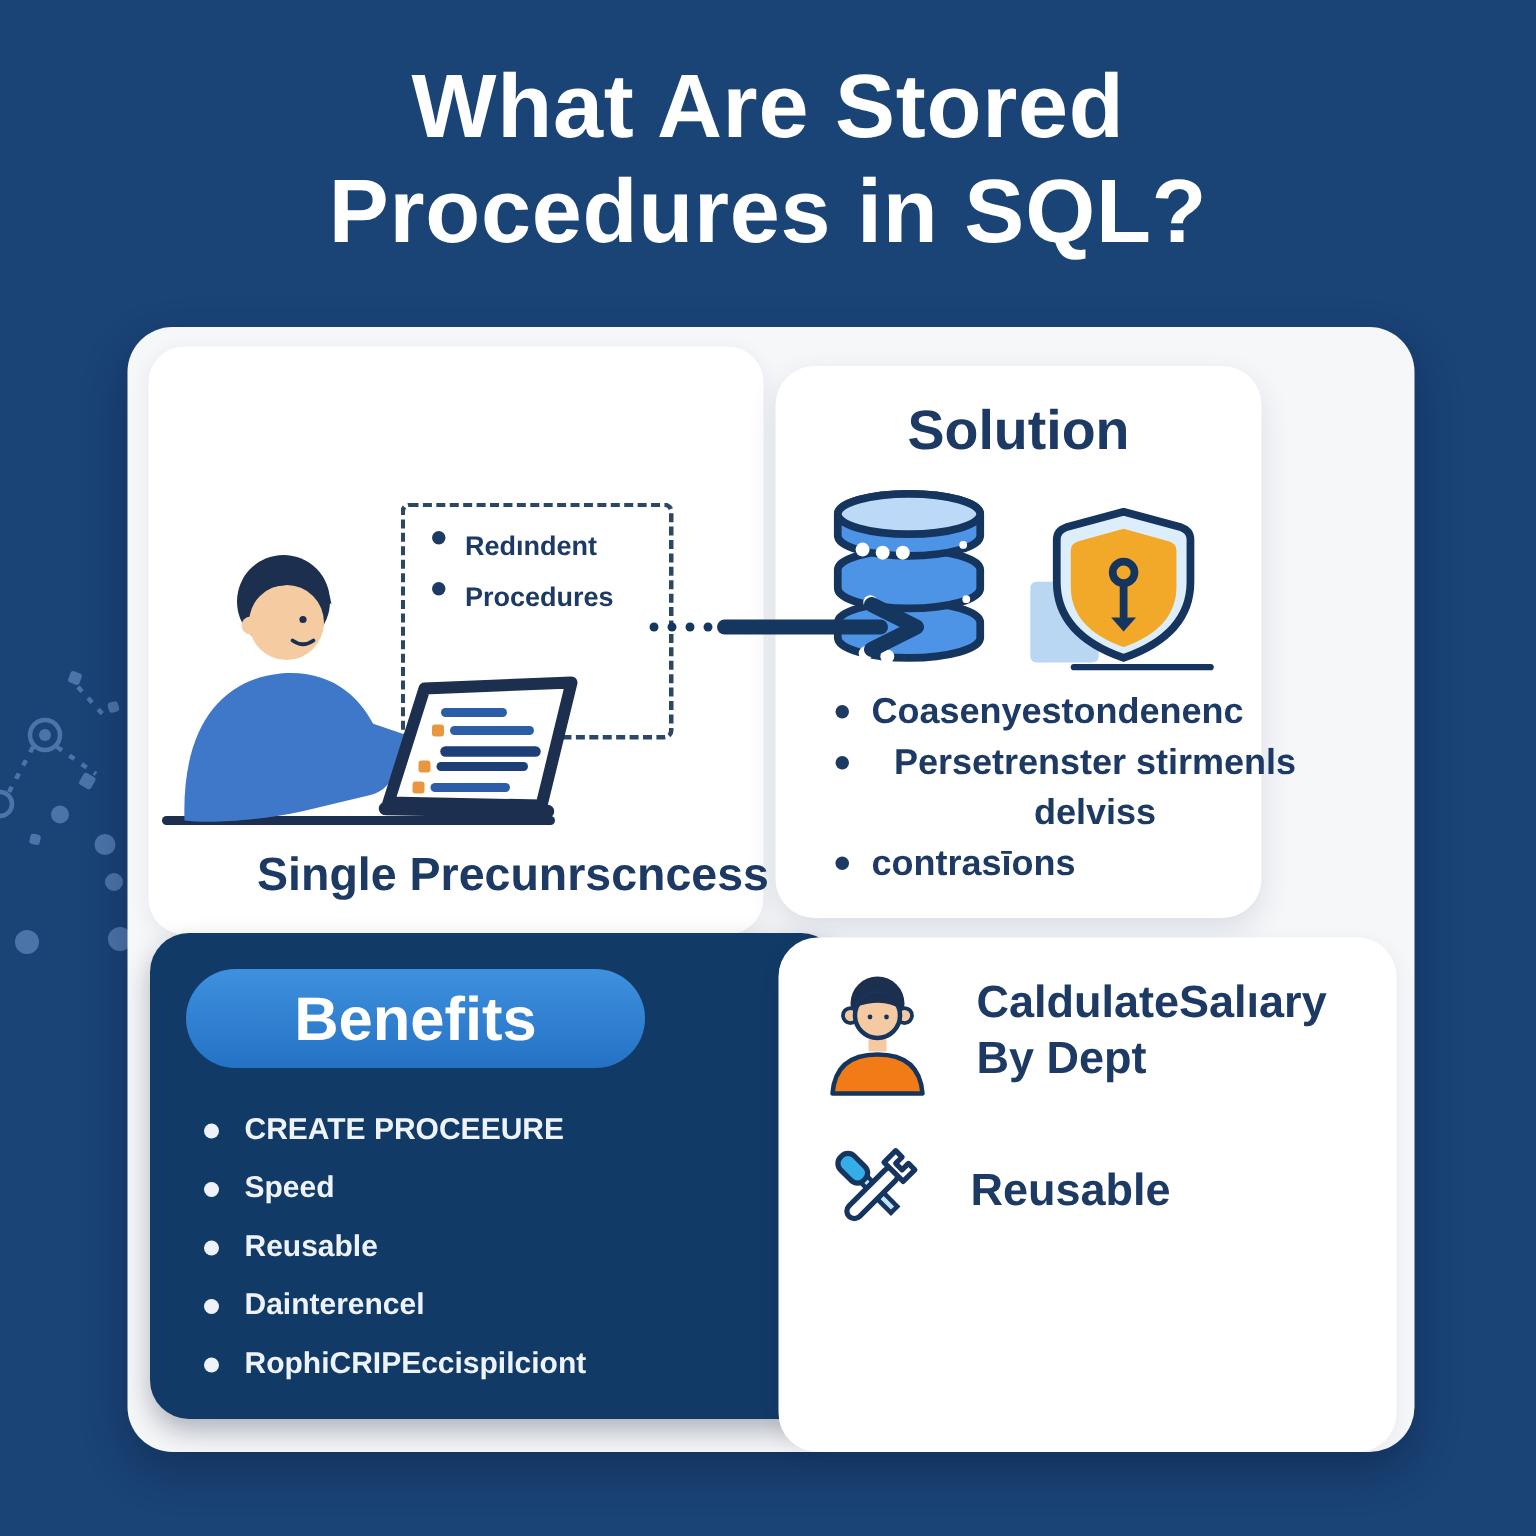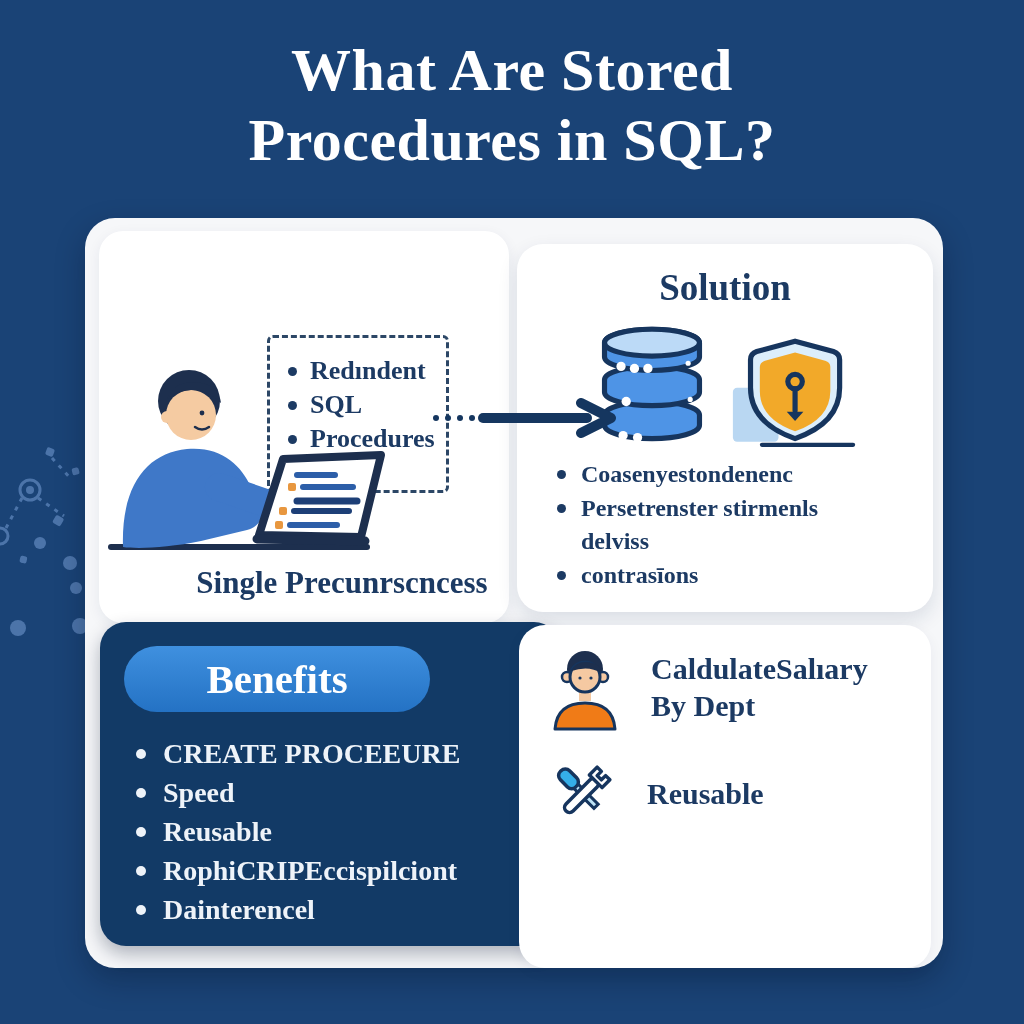--- a/index.html
+++ b/index.html
@@ -1,56 +1,56 @@
 <!DOCTYPE html>
 <html><head>
 <meta charset="utf-8">
 <style>
   html,body{margin:0;padding:0;background:#1a4376;}
   .canvas{position:relative;width:1024px;height:1024px;background:#1a4376;
-          font-family:Liberation Serif, serif;overflow:hidden;}
+          font-family:Liberation Sans, sans-serif;overflow:hidden;}
   .title{position:absolute;top:36px;left:0;width:100%;margin:0;text-align:center;
          color:#ffffff;font-size:60px;font-weight:bold;line-height:1.16;
          white-space:pre-line;letter-spacing:.5px;}
   .outer{position:absolute;left:85px;top:218px;width:858px;height:750px;
          background:#f6f7f9;border-radius:30px;box-shadow:0 12px 30px rgba(0,10,30,.28);}
   .card{position:absolute;background:#ffffff;border-radius:24px;}
   .tl{left:14px;top:13px;width:410px;height:392px;box-shadow:0 4px 14px rgba(20,40,80,.07);}
-  .tr{left:432px;top:26px;width:416px;height:368px;border-radius:26px;
+  .tr{left:432px;top:26px;width:324px;height:368px;border-radius:26px;
       box-shadow:0 8px 20px rgba(20,40,80,.12);}
   .bl{left:15px;top:404px;width:460px;height:324px;background:#123a66;border-radius:26px;
       box-shadow:0 8px 18px rgba(5,20,45,.3);}
   .br{left:434px;top:407px;width:412px;height:343px;border-radius:26px;
       box-shadow:0 4px 14px rgba(20,40,80,.06);}
   .badge-navy{position:absolute;left:26px;top:22px;width:302px;height:62px;background:#15365f;
       border-radius:34px;display:flex;align-items:center;justify-content:center;
       color:#fff;font-weight:bold;font-size:35px;letter-spacing:.5px;}
   .badge-blue{position:absolute;left:24px;top:24px;width:306px;height:66px;
       background:linear-gradient(180deg,#3f90df,#2472c4);border-radius:36px;display:flex;
       align-items:center;justify-content:center;color:#fff;font-weight:bold;font-size:41px;}
   .dashed-box{position:absolute;left:168px;top:104px;width:182px;height:158px;
       border:3px dashed #2c4766;border-radius:6px;box-sizing:border-box;}
   ul{list-style:none;margin:0;padding:0;}
   .p-list{margin:16px 0 0 18px;}
-  .p-list li{display:flex;align-items:center;gap:13px;color:#1c3a63;font-size:26px;
+  .p-list li{display:flex;align-items:flex-start;gap:13px;color:#1c3a63;font-size:18px;
       font-weight:bold;height:34px;}
   .dot{width:9px;height:9px;border-radius:50%;background:#1c3a63;flex:none;}
   .person-svg{position:absolute;left:8px;top:124px;width:300px;height:208px;}
   .caption{position:absolute;left:0;top:334px;width:100%;text-align:center;color:#1c3a63;
       font-size:31px;font-weight:bold;margin-left:38px;}
   .sol-head{position:absolute;top:22px;left:0;width:100%;margin:0;text-align:center;
       font-size:37px;color:#1c3a63;font-weight:bold;}
   .icons-row{position:absolute;left:0;top:78px;width:100%;display:flex;
       justify-content:center;align-items:flex-end;gap:18px;}
   .sol-list{position:absolute;left:40px;top:214px;width:322px;}
   .sol-list li{display:flex;gap:15px;font-size:24px;font-weight:600;color:#1c3a63;
-      line-height:33px;margin-bottom:1px;}
+      line-height:33px;margin-bottom:1px;text-align:center;}
   .sol-list .dot{margin-top:12px;}
   .b-list{position:absolute;left:36px;top:112px;}
-  .b-list li{display:flex;align-items:center;gap:17px;color:#eef3f9;font-size:28px;
+  .b-list li{display:flex;align-items:center;gap:17px;color:#eef3f9;font-size:20px;
       font-weight:600;height:39px;}
   .dot-w{width:10px;height:10px;border-radius:50%;background:#eef3f9;flex:none;}
   .ex-rows{position:absolute;left:28px;top:18px;display:flex;flex-direction:column;gap:26px;}
   .ex-row{display:flex;align-items:center;gap:28px;}
   .ex-label{color:#1c3a63;font-size:30px;font-weight:bold;white-space:pre-line;line-height:1.25;}
   .arrow-svg{position:absolute;left:346px;top:180px;width:192px;height:40px;z-index:5;}
   .deco{position:absolute;left:-8px;top:428px;width:130px;height:235px;opacity:.5;}
 </style>
 </head>
 <body>
@@ -87,24 +87,20 @@
     <section class="card tl">
 
       <div class="dashed-box">
         <ul class="p-list">
           <li>
             <span class="dot"></span>
             <span>Redındent</span>
           </li>
           <li>
             <span class="dot"></span>
-            <span>SQL</span>
-          </li>
-          <li>
-            <span class="dot"></span>
             <span>Procedures</span>
           </li>
         </ul>
       </div>
 
       <svg class="person-svg" viewBox="0 0 300 208">
 
         <path d="M4,192 H260" stroke="#1d2f4e" stroke-width="6" stroke-linecap="round" fill="none"></path>
 
         <path d="M16,192 C14,130 40,98 80,94 C114,91 134,110 144,132 L154,152 C158,163 151,172 140,175 L94,186 C60,193 30,194 16,192 Z" fill="#3f78c8"></path>
@@ -208,25 +204,25 @@
         <li>
           <span class="dot-w"></span>
           <span>Speed</span>
         </li>
         <li>
           <span class="dot-w"></span>
           <span>Reusable</span>
         </li>
         <li>
           <span class="dot-w"></span>
+          <span>Dainterencel</span>
+        </li>
+        <li>
+          <span class="dot-w"></span>
           <span>RophiCRIPEccispilciont</span>
-        </li>
-        <li>
-          <span class="dot-w"></span>
-          <span>Dainterencel</span>
         </li>
       </ul>
     </section>
 
     <section class="card br">
       <div class="ex-rows">
 
         <div class="ex-row">
           <svg width="76" height="88" viewBox="0 0 76 84">
             <path d="M8,84 q2,-26 30,-26 t30,26 z" fill="#f07b17" stroke="#16355e" stroke-width="3" stroke-linejoin="round"></path>

